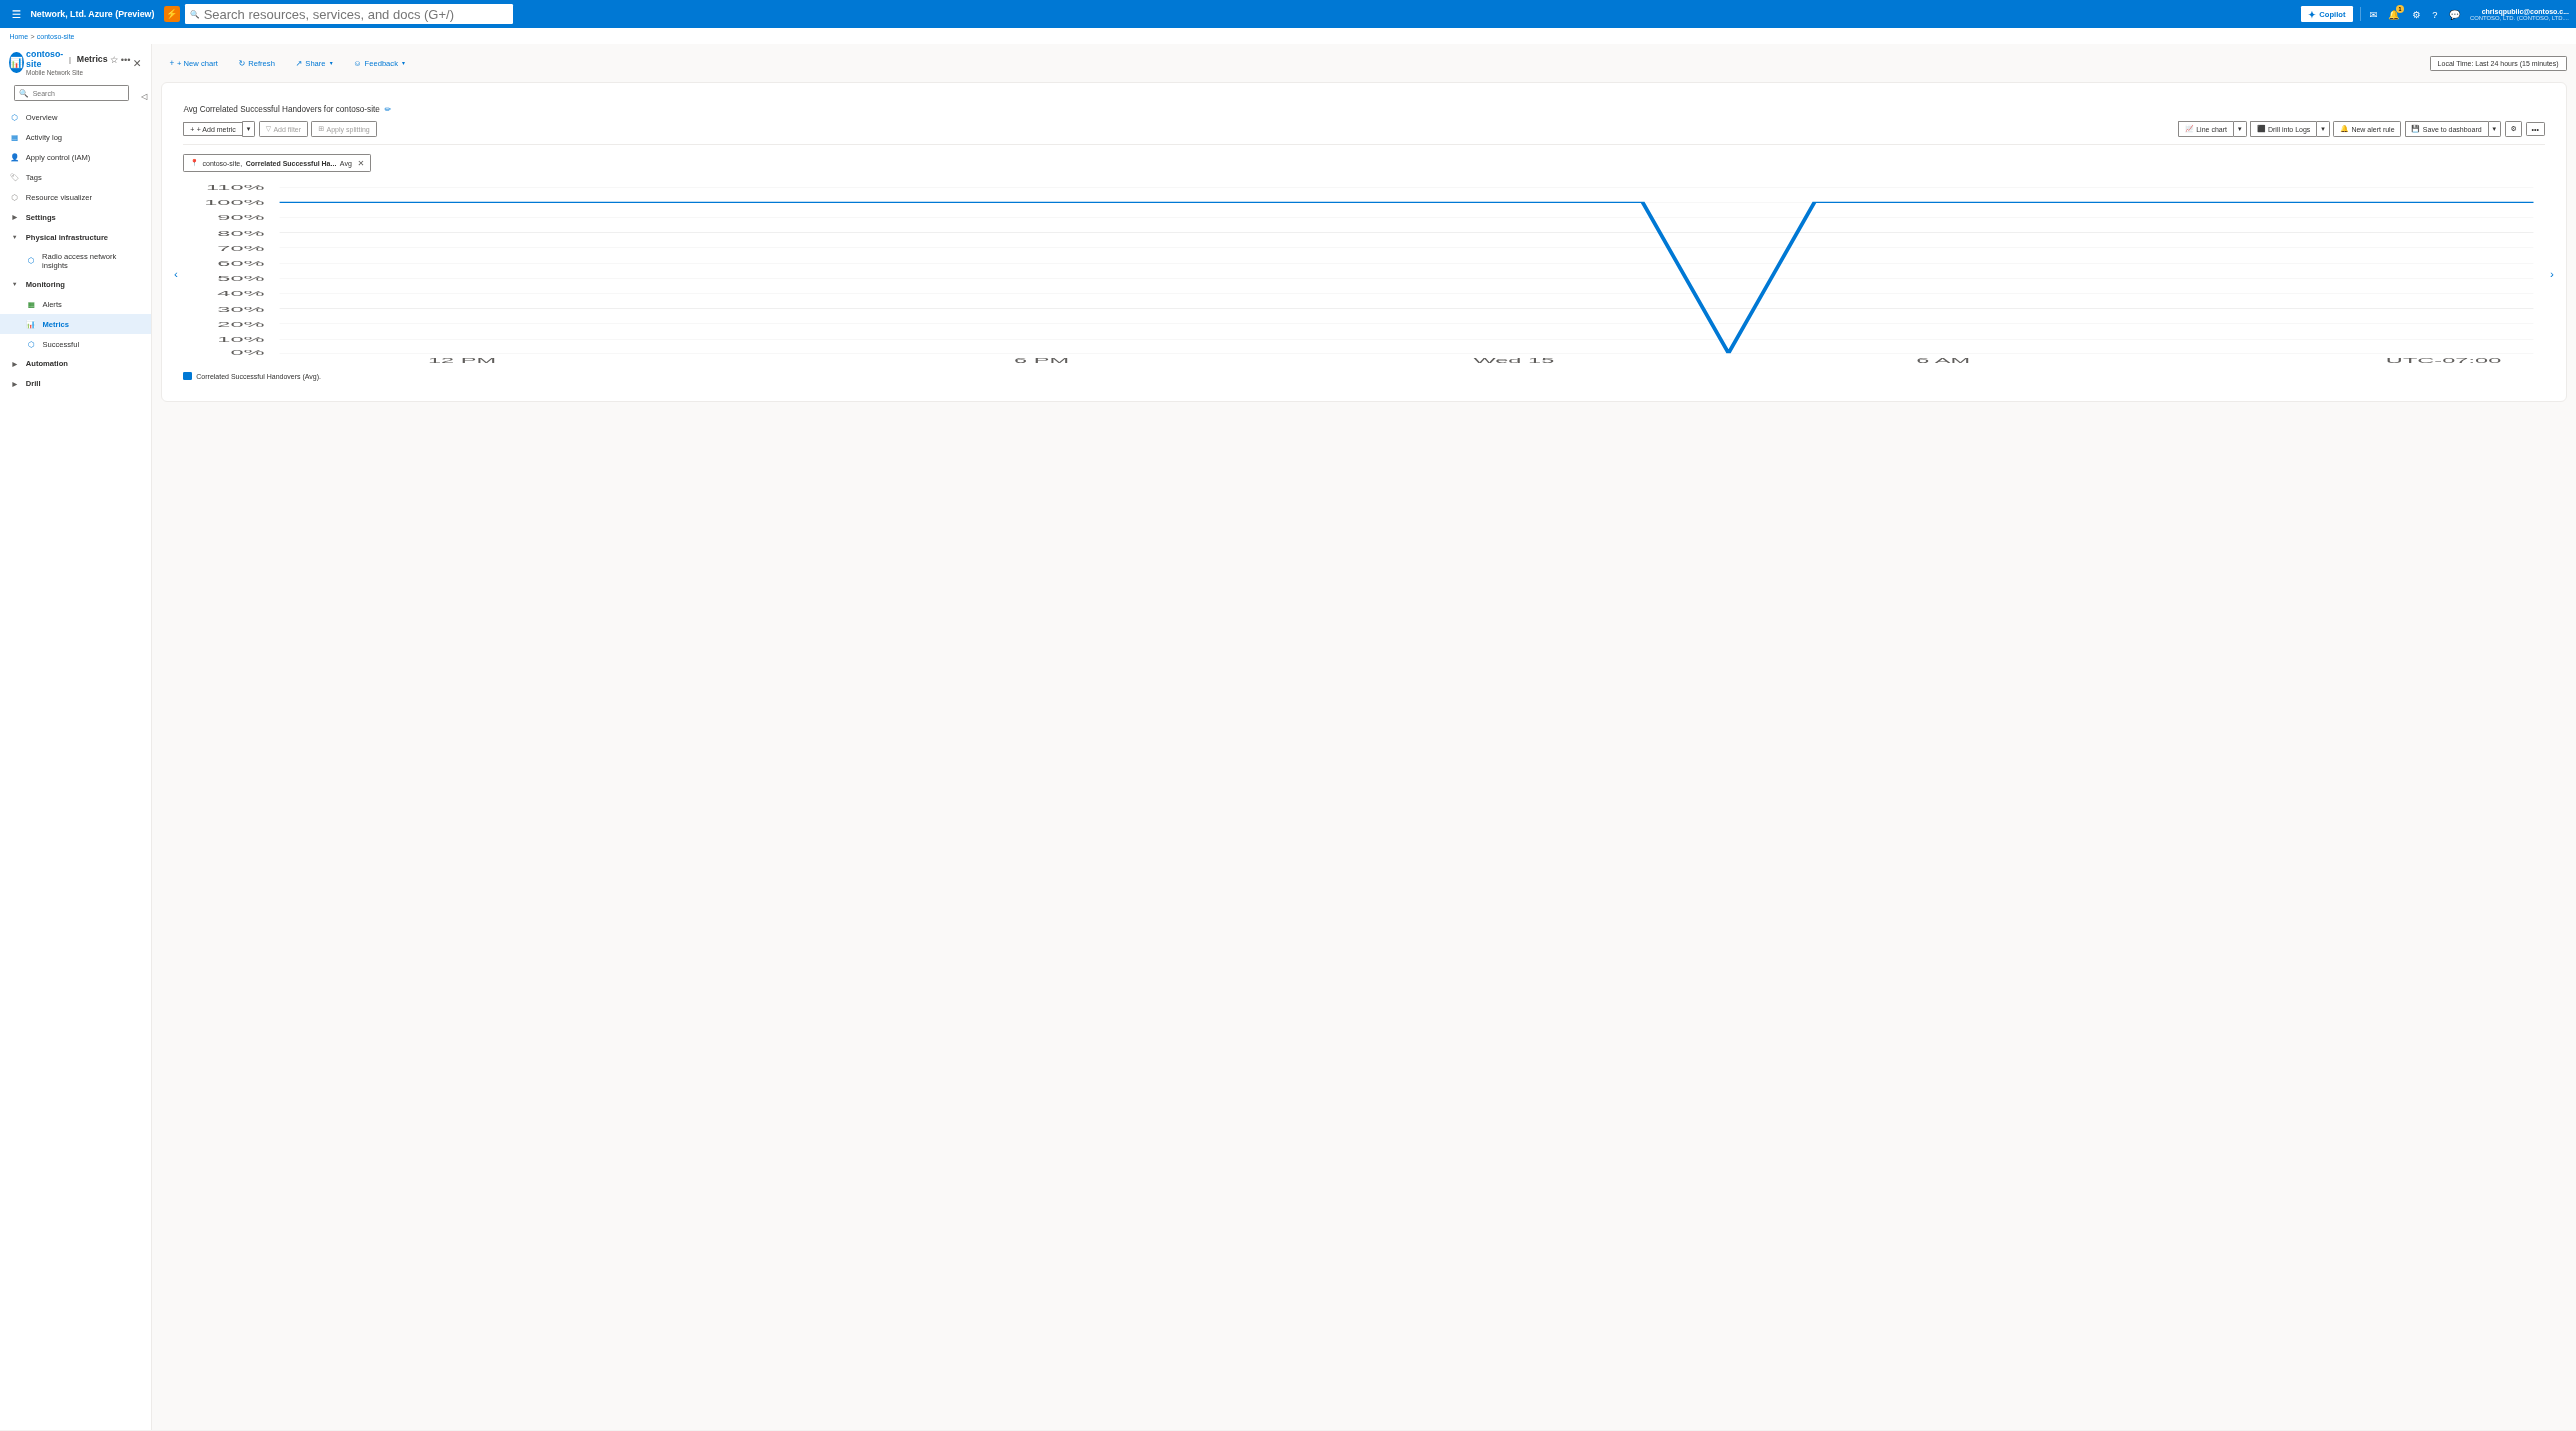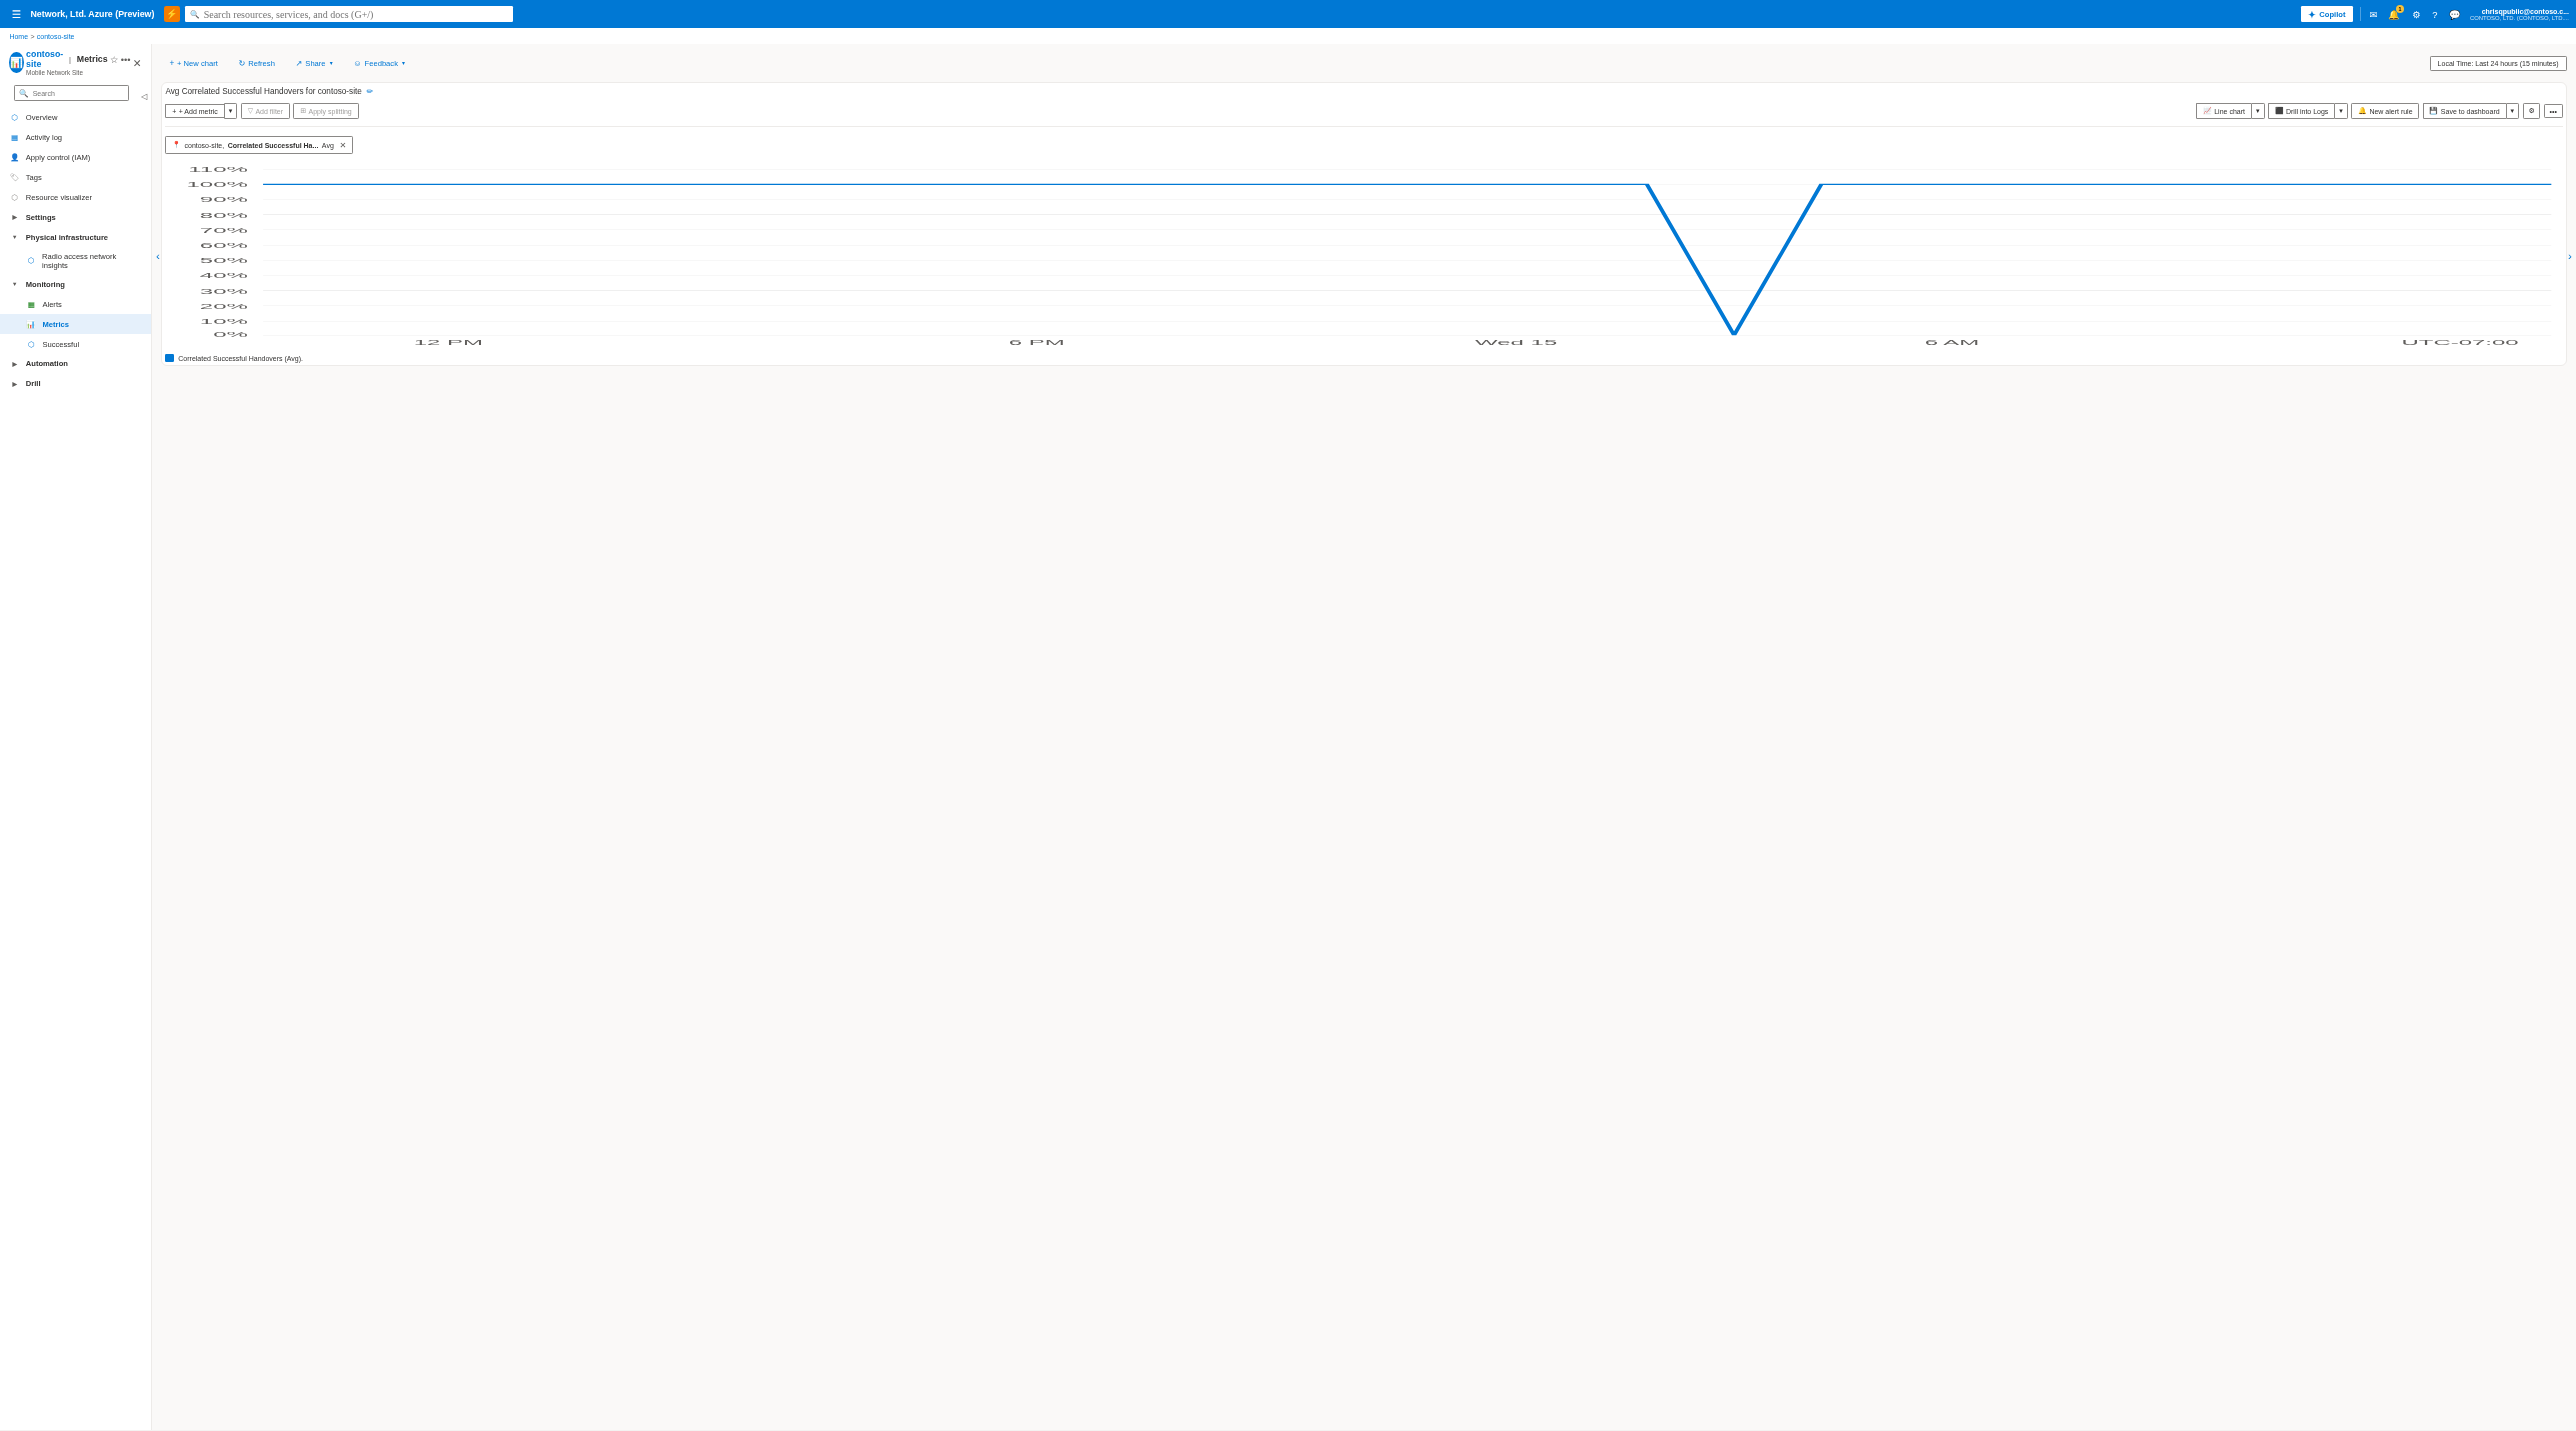--- a/index.html
+++ b/index.html
@@ -14,21 +14,21 @@
     .nav-title { font-size: 8.8px; font-weight: 600; white-space: nowrap; margin-right: 4.7px; }
     .nav-icon-orange {
       width: 16.4px; height: 16.4px; background: #f57c00; border-radius: 2.3px;
       display: flex; align-items: center; justify-content: center; font-size: 9.4px;
     }
     .nav-search-bar {
       flex: 1; max-width: 328px; display: flex; align-items: center;
       background: #fff; border-radius: 1.2px; padding: 2.3px 5.9px; gap: 3.5px; color: #323130;
     }
     .nav-search-bar input {
-      border: none; outline: none; font-size: 10px; flex: 1; color: #323130; font-family: Liberation Serif, serif;
+      border: none; outline: none; font-size: 13px; flex: 1; color: #323130;
     }
     .nav-spacer { flex: 1; }
     .nav-actions { display: flex; align-items: center; gap: 7px; }
     .copilot-btn {
       display: flex; align-items: center; gap: 3.5px; background: #fff;
       color: #0078d4; padding: 2.9px 7px; border-radius: 1.2px; font-size: 7.6px;
       font-weight: 600; cursor: pointer; border: none;
     }
     .copilot-icon { font-size: 9.4px; }
     .nav-icon-btn { color: #fff; cursor: pointer; font-size: 9.4px; padding: 2.3px; position: relative; }
@@ -111,21 +111,21 @@
     .tb-caret { font-size: 5.9px; margin-left: 1.2px; }
     .tb-spacer { flex: 1; }
     .time-range-btn {
       border: 0.6px solid #8a8886; border-radius: 1.2px; padding: 2.9px 7px;
       background: #fff; cursor: pointer; font-size: 7px; color: #323130;
     }
 
     
     .chart-card {
       background: #fff; border: 0.6px solid #edebe9; border-radius: 6px;
-      padding: 3px; position: relative;
+      padding: 21px; position: relative;
     }
     .chart-title-row {
       display: flex; align-items: center; gap: 4.7px; margin-bottom: 7px;
     }
     .chart-title { font-size: 8.2px; color: #323130; }
     .chart-edit-icon { cursor: pointer; color: #0078d4; font-size: 8.2px; }
 
     
     .chart-toolbar {
       display: flex; align-items: center; gap: 3.5px; margin-bottom: 9.4px;

